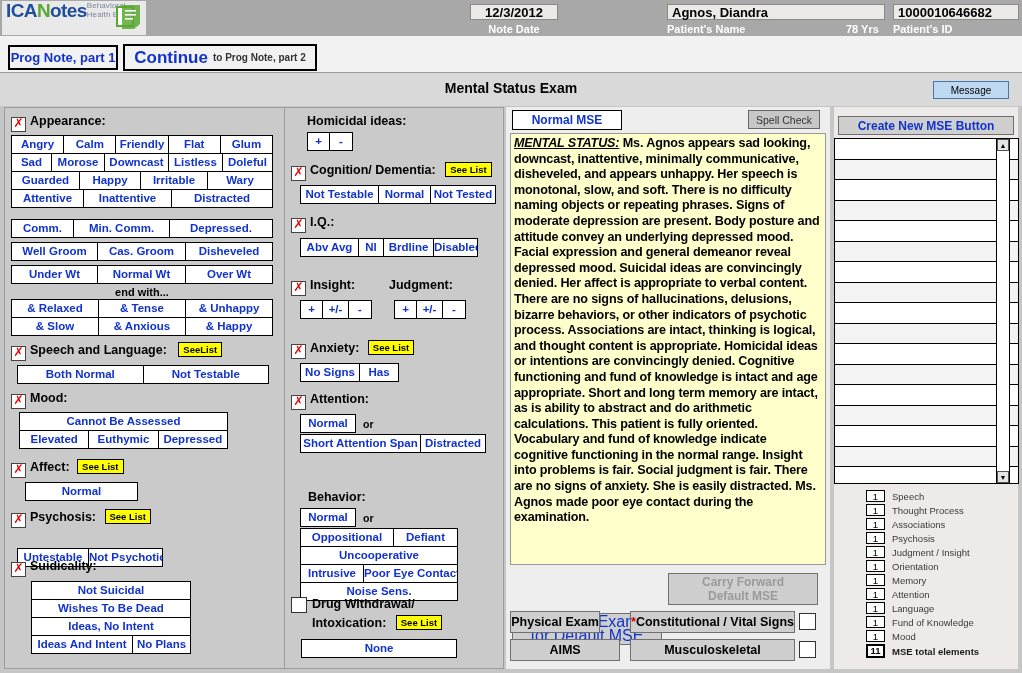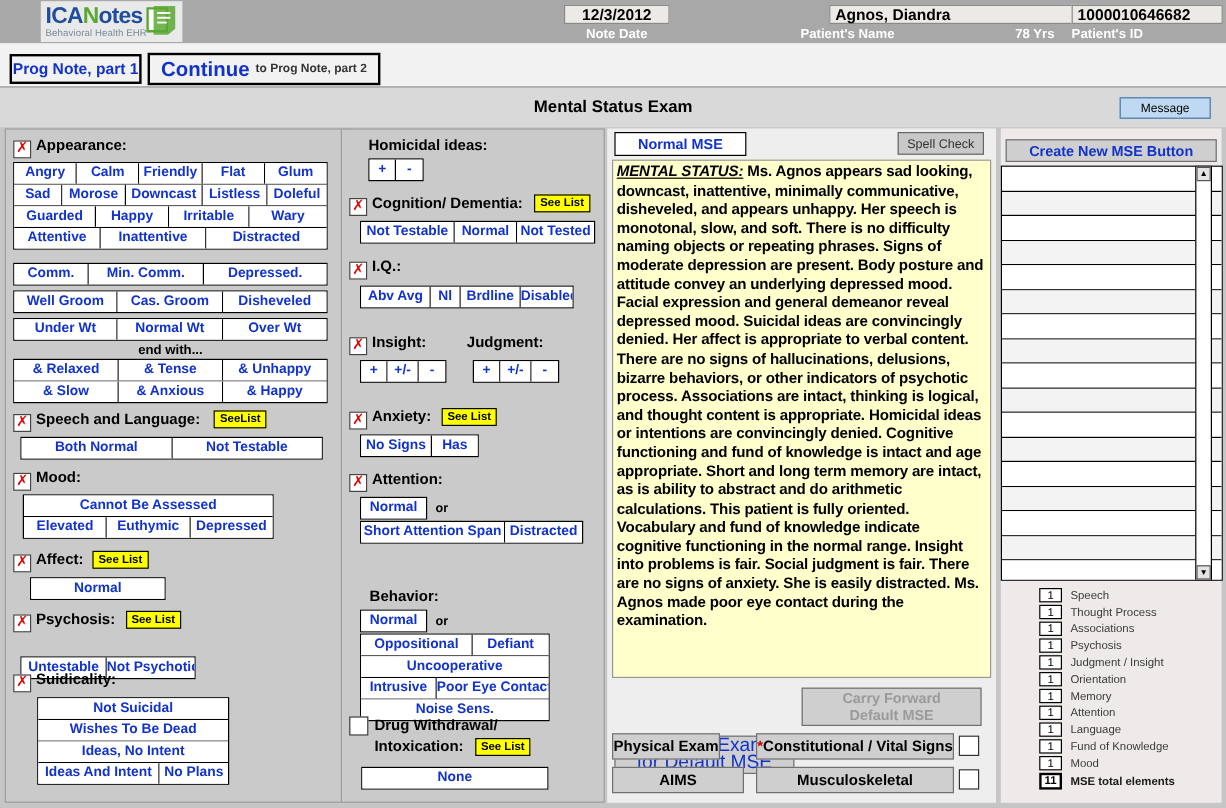--- a/index.html
+++ b/index.html
@@ -6,35 +6,35 @@
   body{
     width:1022px;height:673px;overflow:hidden;
     background:#c0c0c0;
     font-family:"Liberation Sans","DejaVu Sans",sans-serif;
     -webkit-font-smoothing:none;
   }
   #app{position:relative;width:1022px;height:673px;background:#c6c6c6;}
 
   
   .topbar{position:absolute;left:0;top:0;width:1022px;height:36px;background:#a8a8a8;}
-  .logo{position:absolute;left:2px;top:1px;width:118px;height:34px;background:#e9e9e9;
-        display:flex;flex-direction:column;justify-content:center;padding-left:4px;box-sizing:border-box;margin-left:32px;}
+  .logo{position:absolute;left:2px;top:1px;width:144px;height:34px;background:#e9e9e9;
+        display:flex;flex-direction:row;justify-content:center;padding-left:4px;box-sizing:border-box;}
   .logo-main{font-size:19px;font-weight:bold;line-height:19px;letter-spacing:-.6px;white-space:nowrap;}
   .logo-ica{color:#1f4e9c;}
   .logo-n{color:#5aa832;}
   .logo-otes{color:#1f4e9c;}
   .logo-sub{font-size:8px;color:#7a8a99;line-height:9px;letter-spacing:.1px;}
   .logo-doc{position:absolute;right:4px;top:3px;width:28px;height:26px;}
 
   .hdr-field{position:absolute;background:#eceae6;border:1px solid #8a8a8a;
              font-size:13px;font-weight:bold;color:#000;display:flex;align-items:center;box-sizing:border-box;}
   .hdr-lbl{position:absolute;font-size:11px;font-weight:bold;color:#ffffff;}
   .f-date{left:470px;top:4px;width:88px;height:16px;justify-content:center;}
   .l-date{left:470px;top:23px;width:88px;text-align:center;}
-  .f-name{left:667px;top:4px;width:218px;height:16px;padding-left:4px;margin-left:24px;}
+  .f-name{left:667px;top:4px;width:218px;height:16px;padding-left:4px;}
   .l-name{left:667px;top:23px;}
   .l-age{left:846px;top:23px;}
   .f-id{left:893px;top:4px;width:126px;height:16px;padding-left:4px;}
   .l-id{left:893px;top:23px;}
 
   
   .navrow{position:absolute;left:0;top:36px;width:1022px;height:36px;background:#f2f2f2;}
   .navbtn{position:absolute;background:#f2f2f2;border:2px solid #000;box-sizing:border-box;
           display:flex;align-items:center;justify-content:center;cursor:pointer;}
   .nav1{left:8px;top:45px;width:110px;height:25px;}

